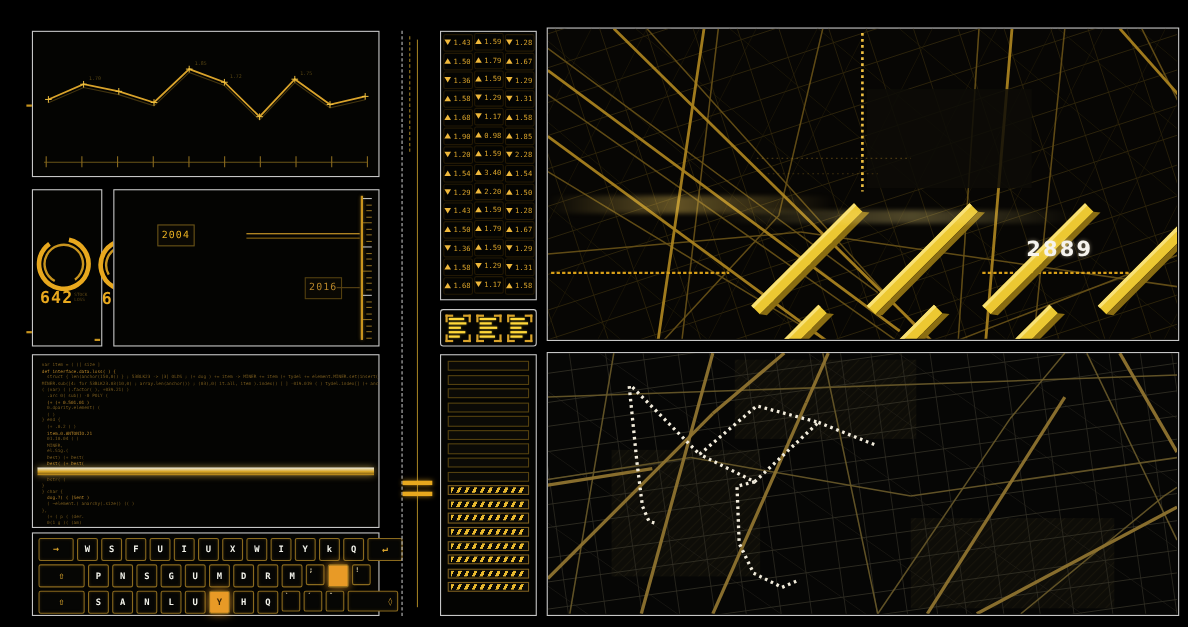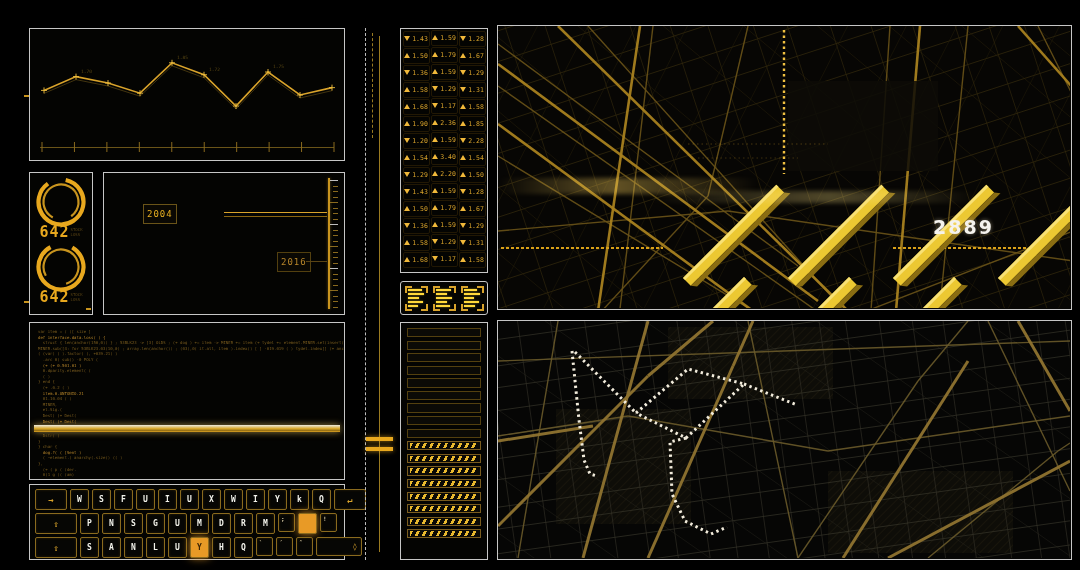--- a/index.html
+++ b/index.html
@@ -4,21 +4,21 @@
 <style>
   html,body{margin:0;padding:0;background:#000;}
   .stage{position:relative;width:1080px;height:570px;background:#000;overflow:hidden;
          font-family:"DejaVu Sans Mono","DejaVu Sans",monospace;}
   .panel{position:absolute;border:1.5px solid #c6c6c6;background:#040402;box-sizing:border-box;}
 
   
   #p-chart{left:29px;top:28px;width:316px;height:133px;}
 
   
-  #p-gauges{left:29px;top:172px;width:64px;height:143px;display:flex;flex-direction:column;align-items:center;padding-top:3px;}
+  #p-gauges{left:29px;top:172px;width:64px;height:143px;display:flex;align-items:center;padding-top:3px;}
   .gauge{display:flex;flex-direction:column;align-items:center;}
   .gauge-val{display:flex;align-items:flex-start;margin-top:-3px;}
   .gauge-num{font-size:15px;font-weight:bold;color:#e8a81e;letter-spacing:1px;line-height:14px;}
   .gauge-sub{display:flex;flex-direction:column;font-size:4px;line-height:5px;color:#5a4414;margin-left:1px;margin-top:2px;}
 
   
   #p-timeline{left:103px;top:172px;width:242px;height:143px;}
   .yr-box{position:absolute;font-size:9px;letter-spacing:1px;color:#e8b021;border:1px solid #6a5418;background:#0a0803;padding:4px 3px;}
   #yr2019{color:#b8862a;border-color:#53400f;}
   #tl-dline{position:absolute;left:120px;right:17px;top:39px;height:3px;border-top:1px solid #d9a32b;border-bottom:1px solid #8a6510;}
@@ -352,21 +352,21 @@
         <div class="tcell">
           <span class="tri up"></span>
           <span>1.58</span>
         </div>
         <div class="tcell">
           <span class="tri up"></span>
           <span>1.90</span>
         </div>
         <div class="tcell">
           <span class="tri up"></span>
-          <span>2.36</span>
+          <span>0.98</span>
         </div>
         <div class="tcell">
           <span class="tri up"></span>
           <span>1.85</span>
         </div>
         <div class="tcell">
           <span class="tri down"></span>
           <span>1.20</span>
         </div>
         <div class="tcell">

